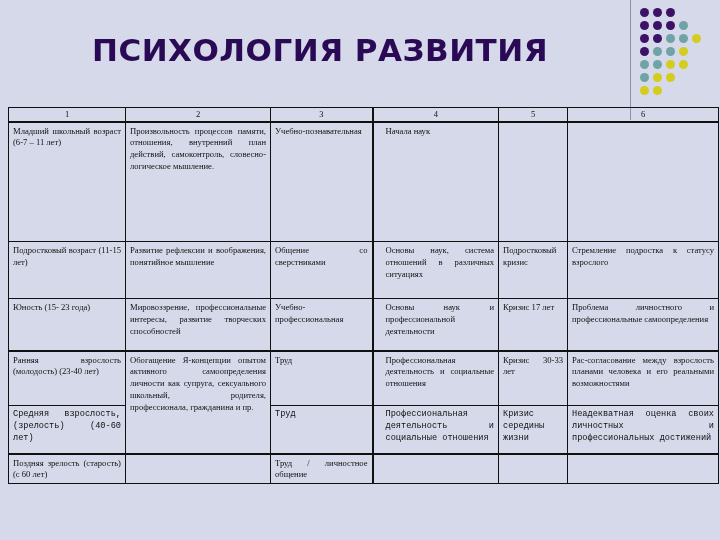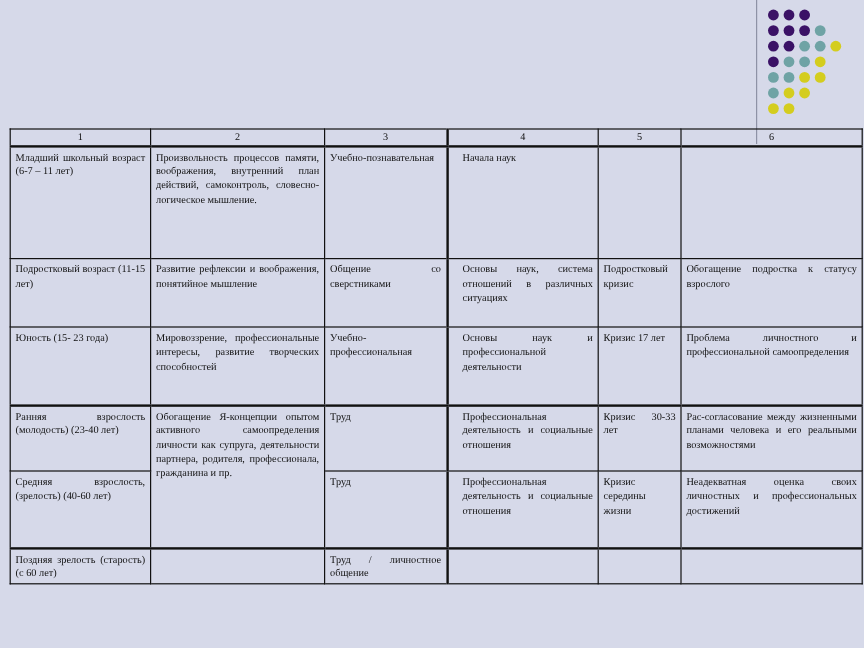--- a/index.html
+++ b/index.html
@@ -44,25 +44,25 @@
     table.grid tr.hdr td {
       text-align: center;
       text-align-last: center;
       height: 14px;
       padding: 1px 2px 0 2px;
       font-size: 8.5px;
       line-height: 11px;
       border-bottom: 2.5px solid #111;
     }
     table.grid td.c4 { border-left: 2.5px solid #111; padding-left: 12px; }
-    tr.r1 td { height: 94px; }
+    tr.r1 td { height: 120px; }
     tr.r2 td { height: 57px; margin-top: 24px; }
-    tr.r3 td { height: 65px; border-bottom: 2.5px solid #111; }
+    tr.r3 td { height: 52px; border-bottom: 2.5px solid #111; }
     tr.r4 td { height: 55px; }
-    tr.r5 td { height: 64px; border-bottom: 2.5px solid #111; }
+    tr.r5 td { height: 48px; border-bottom: 2.5px solid #111; font-family: Liberation Mono, monospace; }
     tr.r6 td { height: 29px; }
   </style>
 </head>
 <body>
 
 <div class="deco-vline"></div>
 
 <div class="dots" id="dots">
     <span class="dot" style="left: 0px; top: 0px; background: rgb(59, 18, 102);"></span>
     <span class="dot" style="left: 13px; top: 0px; background: rgb(59, 18, 102);"></span>
@@ -85,20 +85,21 @@
     <span class="dot" style="left: 26px; top: 52px; background: rgb(212, 205, 30);"></span>
     <span class="dot" style="left: 39px; top: 52px; background: rgb(212, 205, 30);"></span>
     <span class="dot" style="left: 0px; top: 65px; background: rgb(111, 163, 165);"></span>
     <span class="dot" style="left: 13px; top: 65px; background: rgb(212, 205, 30);"></span>
     <span class="dot" style="left: 26px; top: 65px; background: rgb(212, 205, 30);"></span>
     <span class="dot" style="left: 0px; top: 78px; background: rgb(212, 205, 30);"></span>
     <span class="dot" style="left: 13px; top: 78px; background: rgb(212, 205, 30);"></span>
   </div>
 
 <div class="title">
+  <div>ПСИХОЛОГИЯ РАЗВИТИЯ</div>
 </div>
 
 <table class="grid">
   <colgroup>
     <col style="width:117px">
     <col style="width:145px">
     <col style="width:102px">
     <col style="width:126px">
     <col style="width:69px">
     <col style="width:151px">
@@ -108,52 +109,52 @@
     <td>1</td>
     <td>2</td>
     <td>3</td>
     <td class="c4">4</td>
     <td>5</td>
     <td>6</td>
   </tr>
 
   <tr class="r1">
     <td>Младший школьный возраст (6-7 – 11 лет)</td>
-    <td>Произвольность процессов памяти, воображения, внутренний план действий, самоконтроль, словесно-логическое мышление.</td>
+    <td>Произвольность процессов памяти, отношения, внутренний план действий, самоконтроль, словесно-логическое мышление.</td>
     <td>Учебно-познавательная</td>
     <td class="c4">Начала наук</td>
     <td></td>
     <td></td>
   </tr>
 
   <tr class="r2">
     <td>Подростковый возраст (11-15 лет)</td>
     <td>Развитие рефлексии и воображения, понятийное мышление</td>
     <td>Общение со сверстниками</td>
     <td class="c4">Основы наук, система отношений в различных ситуациях</td>
     <td>Подростковый кризис</td>
-    <td>Обогащение подростка к статусу взрослого</td>
+    <td>Стремление подростка к статусу взрослого</td>
   </tr>
 
   <tr class="r3">
     <td>Юность (15- 23 года)</td>
     <td>Мировоззрение, профессиональные интересы, развитие творческих способностей</td>
     <td>Учебно-профессиональная</td>
     <td class="c4">Основы наук и профессиональной деятельности</td>
     <td>Кризис 17 лет</td>
-    <td>Проблема личностного и профессиональной самоопределения</td>
+    <td>Проблема личностного и профессиональные самоопределения</td>
   </tr>
 
   <tr class="r4">
     <td>Ранняя взрослость (молодость) (23-40 лет)</td>
-    <td rowspan="2" style="border-bottom:2.5px solid #111;">Обогащение Я-концепции опытом активного самоопределения личности как супруга, деятельности партнера, родителя, профессионала, гражданина и пр.</td>
+    <td rowspan="2" style="border-bottom:2.5px solid #111;">Обогащение Я-концепции опытом активного самоопределения личности как супруга, сексуального школьный, родителя, профессионала, гражданина и пр.</td>
     <td>Труд</td>
     <td class="c4">Профессиональная деятельность и социальные отношения</td>
     <td>Кризис 30-33 лет</td>
-    <td>Рас-согласование между жизненными планами человека и его реальными возможностями</td>
+    <td>Рас-согласование между взрослость планами человека и его реальными возможностями</td>
   </tr>
 
   <tr class="r5">
     <td>Средняя взрослость, (зрелость) (40-60 лет)</td>
     <td>Труд</td>
     <td class="c4">Профессиональная деятельность и социальные отношения</td>
     <td>Кризис середины жизни</td>
     <td>Неадекватная оценка своих личностных и профессиональных достижений</td>
   </tr>
 

